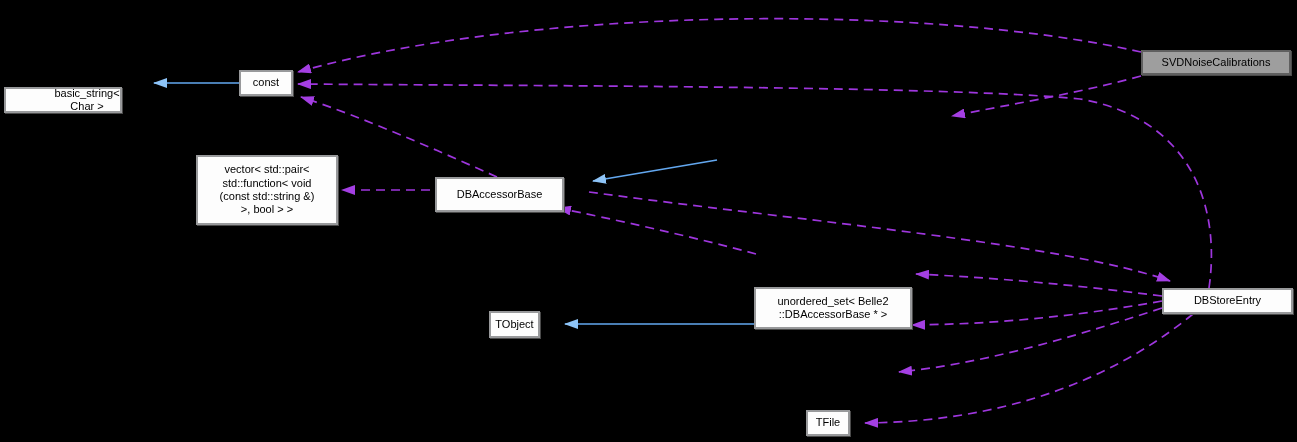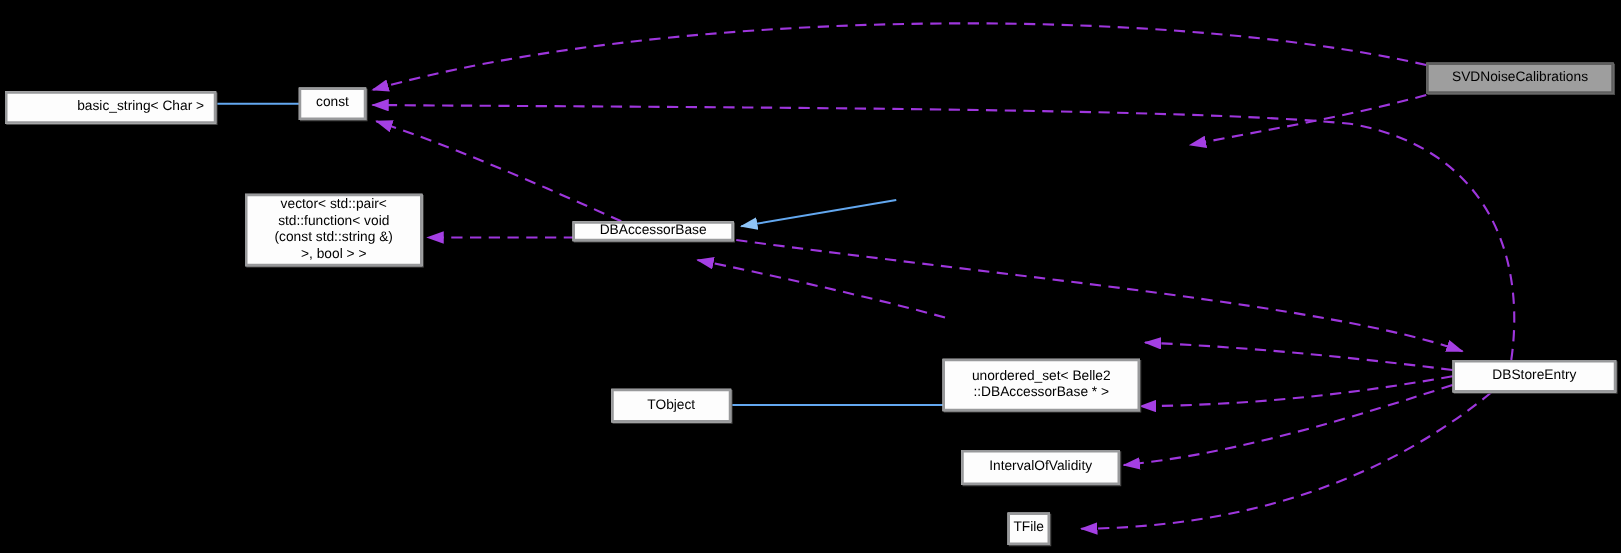--- a/index.html
+++ b/index.html
@@ -73,59 +73,56 @@
     <path class="edge-use" d="M497,177 C432,148 362,117 301,97" marker-end="url(#arrow-use)"></path>
     <path class="edge-use" d="M460,190 L342,190" marker-end="url(#arrow-use)"></path>
     <path class="edge-use" d="M589,192 C810,222 1065,244 1170,281" marker-end="url(#arrow-use)"></path>
     <path class="edge-use" d="M756,254 C690,236 612,219 558,208" marker-end="url(#arrow-use)"></path>
     <path class="edge-use" d="M1162,296 C1075,285 1000,278 916,274" marker-end="url(#arrow-use)"></path>
     <path class="edge-use" d="M1162,301 C1072,317 995,324 912,325" marker-end="url(#arrow-use)"></path>
     <path class="edge-use" d="M1162,308 C1058,342 978,364 899,372" marker-end="url(#arrow-use)"></path>
     <path class="edge-use" d="M1193,314 C1095,394 978,422 865,423" marker-end="url(#arrow-use)"></path>
   </svg>
 
-  <div class="node" style="left:4px; top:73px; width:169px; height:26px;padding-left:48px;">
+  <div class="node" style="left:4px; top:87px; width:118px; height:26px;padding-left:48px;">
     <span>basic_string&lt; Char &gt;</span>
   </div>
 
   <div class="node" style="left:239px; top:70px; width:54px; height:26px;">
     <span>const</span>
   </div>
 
   <div class="node focus" style="left:1141px; top:50px; width:150px; height:25px;">
     <span>SVDNoiseCalibrations</span>
   </div>
 
 
-  <div class="node" style="left:196px; top:155px; width:142px; height:58px;">
+  <div class="node" style="left:196px; top:155px; width:142px; height:70px;">
     <span>vector&lt; std::pair&lt;
 std::function&lt; void
 (const std::string &amp;)
 &gt;, bool &gt; &gt;</span>
   </div>
 
-  <div class="node" style="left:458px; top:177px; width:129px; height:16px;">
+  <div class="node" style="left:435px; top:177px; width:129px; height:35px;">
     <span>DBAccessorBase</span>
   </div>
 
   <div class="node" style="left:754px; top:247px; width:158px; height:42px;margin-top:40px;">
     <span>unordered_set&lt; Belle2
 ::DBAccessorBase * &gt;</span>
   </div>
 
-  <div class="node" style="left:489px; top:311px; width:96px; height:27px;align-items:center;">
+  <div class="node" style="left:489px; top:311px; width:51px; height:27px;align-items:center;">
     <span>TObject</span>
   </div>
 
 
-  <div class="node" style="left:769px; top:360px; width:127px; height:28px;">
-    <span>IntervalOfValidity</span>
-  </div>
 
-  <div class="node" style="left:806px; top:410px; width:34px; height:26px;">
+  <div class="node" style="left:806px; top:410px; width:44px; height:26px;">
     <span>TFile</span>
   </div>
 
   <div class="node" style="left:1162px; top:288px; width:131px; height:26px;">
     <span>DBStoreEntry</span>
   </div>
 
 </div>
 
 </body></html>

